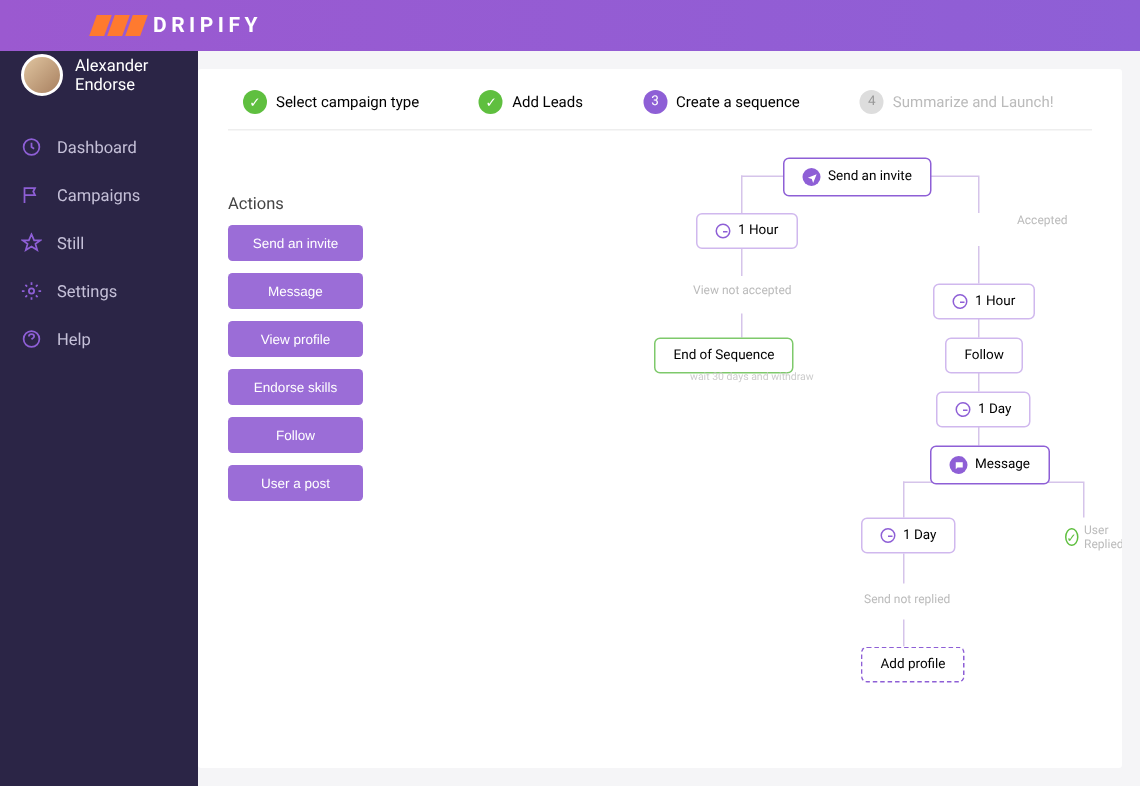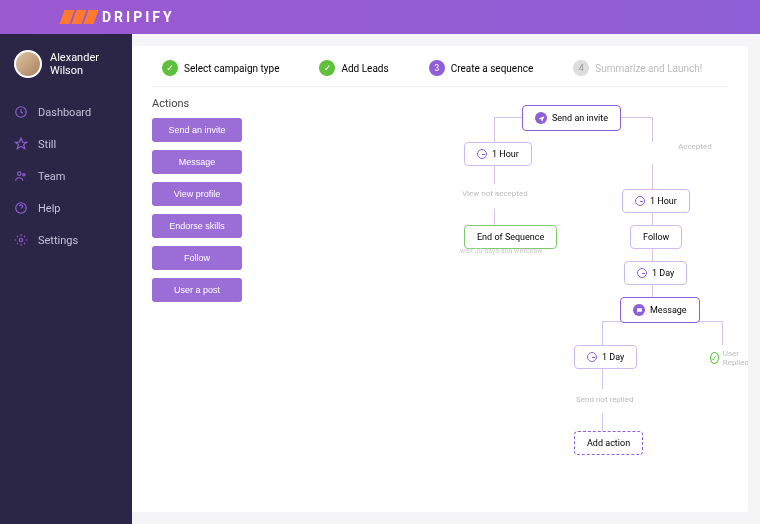--- a/index.html
+++ b/index.html
@@ -9,40 +9,40 @@
 .logo { display: flex; align-items: center; gap: 6px; padding-left: 44px; }
 .logo-mark { display: flex; gap: 2px; }
 .logo-mark span { width: 10px; height: 14px; background: #ff7a2f; transform: skewX(-20deg); }
 .logo-text { color: #fff; font-weight: 700; letter-spacing: 3px; font-size: 14px; }
 .topbar-right { display: flex; align-items: center; gap: 14px; font-size: 10px; }
 .topbar-right .support { color: #fff; }
 .topbar-right .email { color: #ffb080; }
 .chev { color: #ffb080; font-size: 10px; }
 
 .layout { display: flex; height: 490px; }
-.sidebar { width: 132px; background: #2b2546; color: #c5c0d8; padding-top: 16px; }
+.sidebar { width: 132px; background: #2b2546; color: #c5c0d8; padding-top: 2px; }
 .user { display: flex; align-items: center; gap: 8px; padding: 0 14px 18px; }
 .avatar { width: 28px; height: 28px; border-radius: 50%; background: linear-gradient(135deg,#e0c5a0,#a88060); border: 2px solid #fff; }
 .username { color: #fff; font-size: 11px; line-height: 1.2; }
 .nav { list-style: none; }
 .nav li { display: flex; align-items: center; gap: 10px; padding: 9px 14px; font-size: 11px; cursor: pointer; }
 .nav li svg { width: 14px; height: 14px; flex-shrink: 0; }
 
 .main { flex: 1; background: #fff; margin: 12px 12px 12px 0; border-radius: 2px; padding: 14px 20px; overflow: auto; }
 .steps { display: flex; gap: 40px; margin-bottom: 10px; padding-left: 10px; border-bottom: 1px solid #eee; padding-bottom: 10px; }
 .step { display: flex; align-items: center; gap: 6px; font-size: 10px; }
 .step-circle { width: 16px; height: 16px; border-radius: 50%; display: flex; align-items: center; justify-content: center; font-size: 9px; color: #fff; }
 .sc-done { background: #5fbf3f; }
 .sc-active { background: #8e5fd6; }
 .sc-disabled { background: #ddd; color: #999; }
 .step-disabled { color: #bbb; }
 
 .content { display: flex; gap: 20px; }
 .actions-col { width: 90px; }
-.actions-title { font-size: 11px; color: #444; margin-bottom: 8px; }
+.actions-title { font-size: 11px; color: #444; margin-bottom: 8px; margin-top: 32px; }
 .action-btn { width: 100%; background: #9b6dd7; color: #fff; border: none; border-radius: 3px; padding: 7px 4px; font-size: 9px; margin-bottom: 8px; cursor: pointer; }
 
 .flow { flex: 1; position: relative; height: 420px; }
 .node { position: absolute; background: #fff; border: 1px solid #d0b8ee; border-radius: 4px; padding: 6px 12px; font-size: 9px; display: flex; align-items: center; gap: 5px; white-space: nowrap; }
 .node-primary { border-color: #8e5fd6; }
 .node-green { border-color: #7ec96b; }
 .node-dashed { border: 1px dashed #8e5fd6; }
 .node-icon { width: 12px; height: 12px; border-radius: 50%; background: #8e5fd6; display: inline-flex; align-items: center; justify-content: center; }
 .clock { width: 10px; height: 10px; border: 1px solid #8e5fd6; border-radius: 50%; position: relative; }
 .clock::after { content: ''; position: absolute; width: 3px; height: 1px; background: #8e5fd6; top: 4px; left: 4px; }
@@ -65,57 +65,55 @@
         <span></span>
       </div>
     <div class="logo-text">DRIPIFY</div>
   </div>
 </div>
 
 <div class="layout">
   <div class="sidebar">
     <div class="user">
       <div class="avatar"></div>
-      <div class="username"><span>Alexander</span><br><span>Wilson</span></div>
+      <div class="username"><span>Alexander</span><br><span>Endorse</span></div>
     </div>
     <ul class="nav">
       <li>
           <svg viewBox="0 0 24 24" fill="none" stroke="#8e5fd6" stroke-width="2">
             <circle cx="12" cy="12" r="9"></circle>
             <path d="M12 7v5l3 2"></path>
           </svg>
           <span>Dashboard</span>
         </li>
       <li>
           <svg viewBox="0 0 24 24" fill="none" stroke="#8e5fd6" stroke-width="2">
+            <path d="M4 21V4h12l-2 4 2 4H4"></path>
+          </svg>
+          <span>Campaigns</span>
+        </li>
+      <li>
+          <svg viewBox="0 0 24 24" fill="none" stroke="#8e5fd6" stroke-width="2">
             <path d="M12 2l3 7h7l-5.5 4 2 7-6.5-4-6.5 4 2-7L2 9h7z"></path>
           </svg>
           <span>Still</span>
         </li>
       <li>
           <svg viewBox="0 0 24 24" fill="none" stroke="#8e5fd6" stroke-width="2">
-            <circle cx="9" cy="8" r="3"></circle>
-            <circle cx="17" cy="10" r="2"></circle>
-            <path d="M3 20c0-3 3-5 6-5s6 2 6 5"></path>
-          </svg>
-          <span>Team</span>
+            <circle cx="12" cy="12" r="3"></circle>
+            <path d="M12 2v3M12 19v3M4 12H1M23 12h-3M5 5l2 2M17 17l2 2M5 19l2-2M17 7l2-2"></path>
+          </svg>
+          <span>Settings</span>
         </li>
       <li>
           <svg viewBox="0 0 24 24" fill="none" stroke="#8e5fd6" stroke-width="2">
             <circle cx="12" cy="12" r="9"></circle>
             <path d="M9 9c0-1.5 1.5-2.5 3-2.5s3 1 3 2.5-1.5 2-3 3.5M12 17h.01"></path>
           </svg>
           <span>Help</span>
-        </li>
-      <li>
-          <svg viewBox="0 0 24 24" fill="none" stroke="#8e5fd6" stroke-width="2">
-            <circle cx="12" cy="12" r="3"></circle>
-            <path d="M12 2v3M12 19v3M4 12H1M23 12h-3M5 5l2 2M17 17l2 2M5 19l2-2M17 7l2-2"></path>
-          </svg>
-          <span>Settings</span>
         </li>
     </ul>
   </div>
 
   <div class="main">
     <div class="steps">
       <div class="step">
           <span class="step-circle sc-done">✓</span>
           <span>Select campaign type</span>
         </div>
@@ -168,21 +166,21 @@
               </svg>
             </span>
             <span>Send an invite</span>
           </div>
 
         <div class="node" style="left:202px;top:45px">
             <span class="clock"></span>
             <span>1  Hour</span>
           </div>
         <div class="flow-label" style="left:200px;top:92px">View not accepted</div>
-        <div class="node node-green" style="left:202px;top:128px">
+        <div class="node node-green" style="left:174px;top:128px">
             <span>End of Sequence</span>
           </div>
         <div class="flow-note" style="left:198px;top:150px">wait 30 days and withdraw</div>
 
         <div class="flow-label" style="left:416px;top:45px">Accepted</div>
         <div class="node" style="left:360px;top:92px">
             <span class="clock"></span>
             <span>1  Hour</span>
           </div>
         <div class="node" style="left:368px;top:128px">
@@ -205,18 +203,18 @@
             <span class="clock"></span>
             <span>1  Day</span>
           </div>
         <div class="flow-label" style="left:448px;top:252px;display:flex;align-items:center;gap:4px">
             <span class="check-g">✓</span>
             <span>User Replied</span>
           </div>
 
         <div class="flow-label" style="left:314px;top:298px">Send not replied</div>
         <div class="node node-dashed" style="left:312px;top:334px">
-            <span>Add action</span>
+            <span>Add profile</span>
           </div>
       </div>
     </div>
   </div>
 </div>
 
 </body></html>

